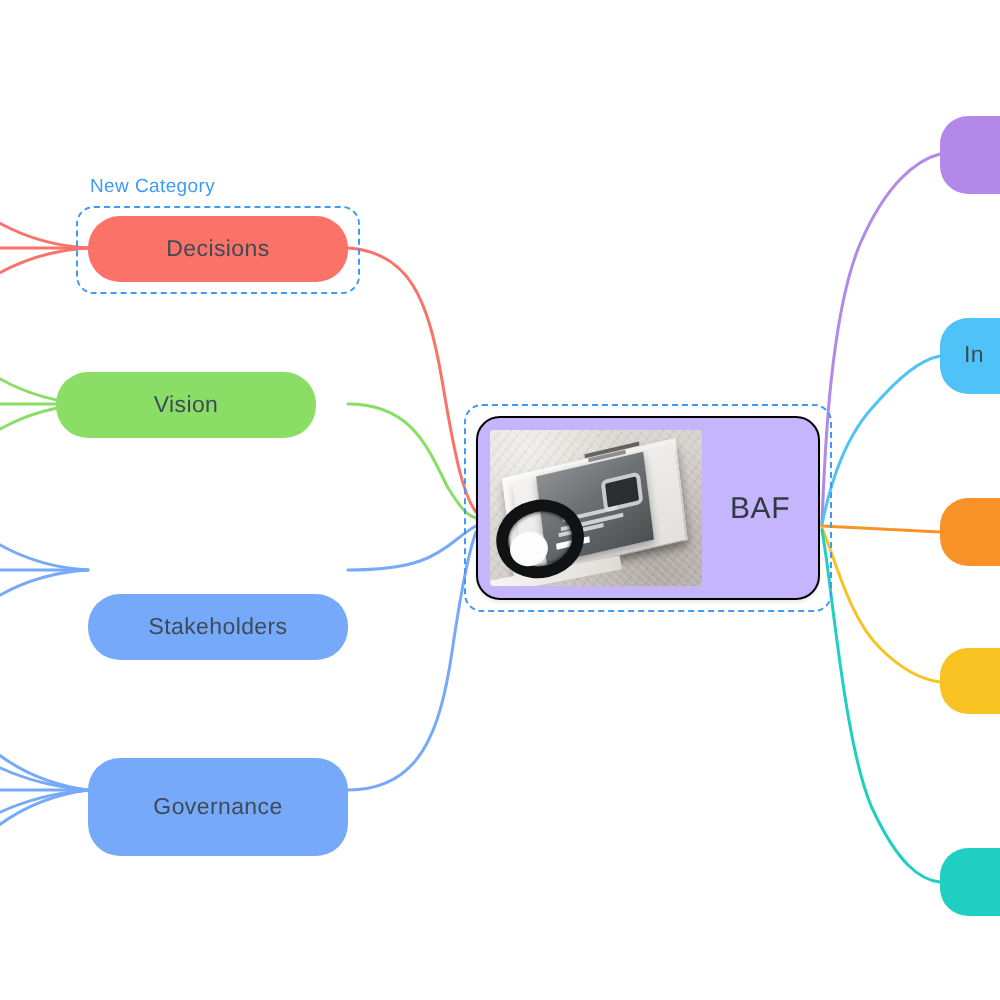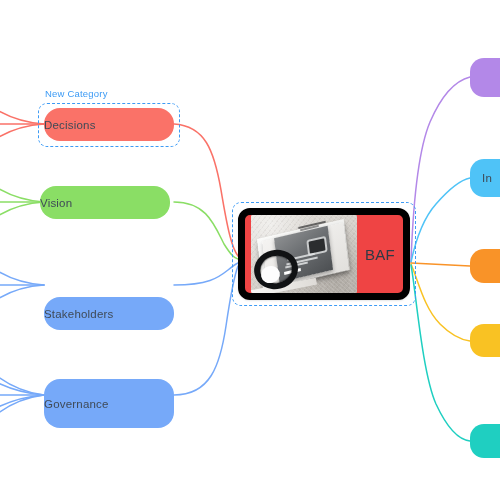--- a/index.html
+++ b/index.html
@@ -28,41 +28,41 @@
     height: 500px;
     pointer-events: none;
   }
 
   .node {
     position: absolute;
     box-sizing: border-box;
     border-radius: 16px;
     display: flex;
     align-items: center;
-    justify-content: flex-start;
+    justify-content: center;
     font-size: 11.5px;
     color: #3f4a57;
     letter-spacing: 0.2px;
     white-space: nowrap;
     overflow: hidden;
   }
 
   .node-label {
     pointer-events: none;
   }
 
   
   #central-node {
     position: absolute;
     left: 238px;
     top: 208px;
     width: 172px;
     height: 92px;
-    background: #ef4444;
-    border: 7px solid #000000;
+    background: #c4b5fd;
+    border: 1px solid #000000;
     border-radius: 12px;
     box-sizing: border-box;
     display: flex;
     align-items: center;
     box-shadow: 0 1px 2px rgba(0,0,0,0.10);
     overflow: hidden;
   }
   #central-thumb {
     width: 106px;
     height: 78px;
@@ -196,21 +196,21 @@
     position: absolute;
     left: 45px;
     top: 88px;
     font-size: 9.5px;
     color: #3d9bf5;
     letter-spacing: .2px;
   }
 
   
   #node-decisions   { left: 44px;  top: 108px; width: 130px; height: 33px; background: #fa7268; }
-  #node-vision      { left: 40px;  top: 186px; width: 130px; height: 33px; background: #8ade65; }
+  #node-vision      { left: 28px;  top: 186px; width: 130px; height: 33px; background: #8ade65; }
   #node-stakeholders{ left: 44px;  top: 269px; width: 130px; height: 33px; background: #76a9f9; margin-top: 28px; }
   #node-governance  { left: 44px;  top: 379px; width: 130px; height: 49px; background: #76a9f9; }
 
   #node-purple { left: 470px; top: 58px;  width: 60px; height: 39px; background: #b388e8; border-radius: 14px; }
   #node-cyan   { left: 470px; top: 159px; width: 60px; height: 38px; background: #4fc3f7; border-radius: 14px; }
   #node-orange { left: 470px; top: 249px; width: 60px; height: 34px; background: #f99328; border-radius: 14px; }
   #node-yellow { left: 470px; top: 324px; width: 60px; height: 33px; background: #f9c223; border-radius: 14px; }
   #node-teal   { left: 470px; top: 424px; width: 60px; height: 34px; background: #1fcfc1; border-radius: 14px; }
 
   .node.right-node {

